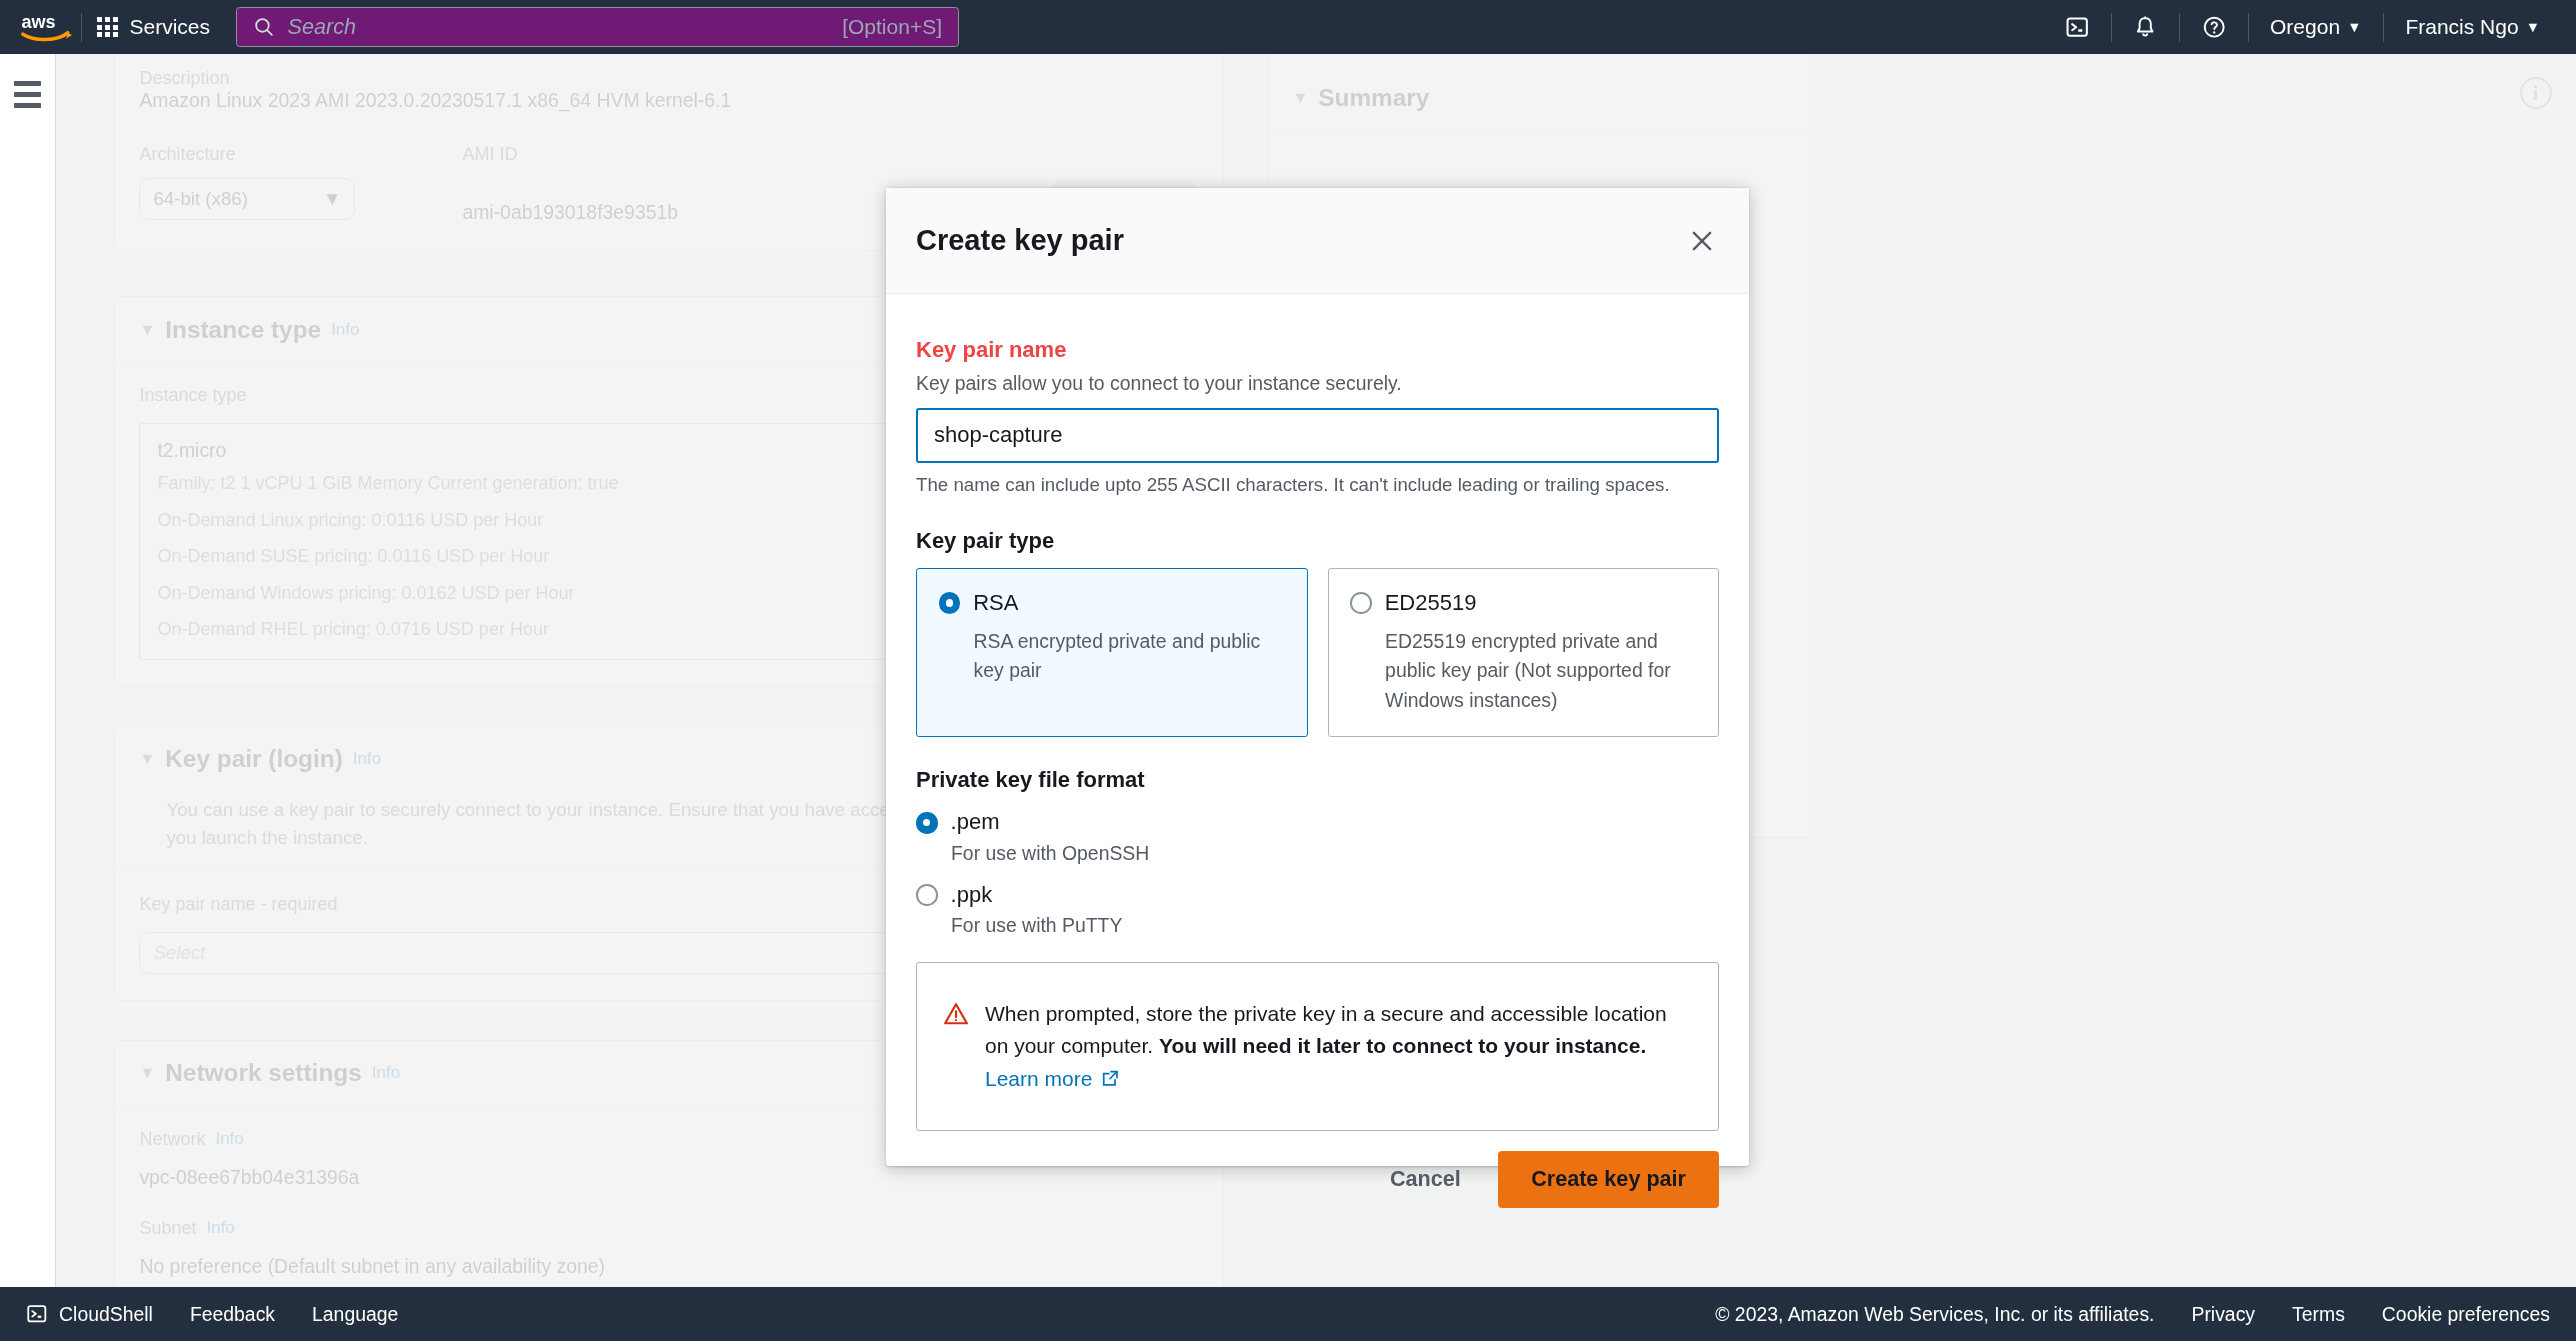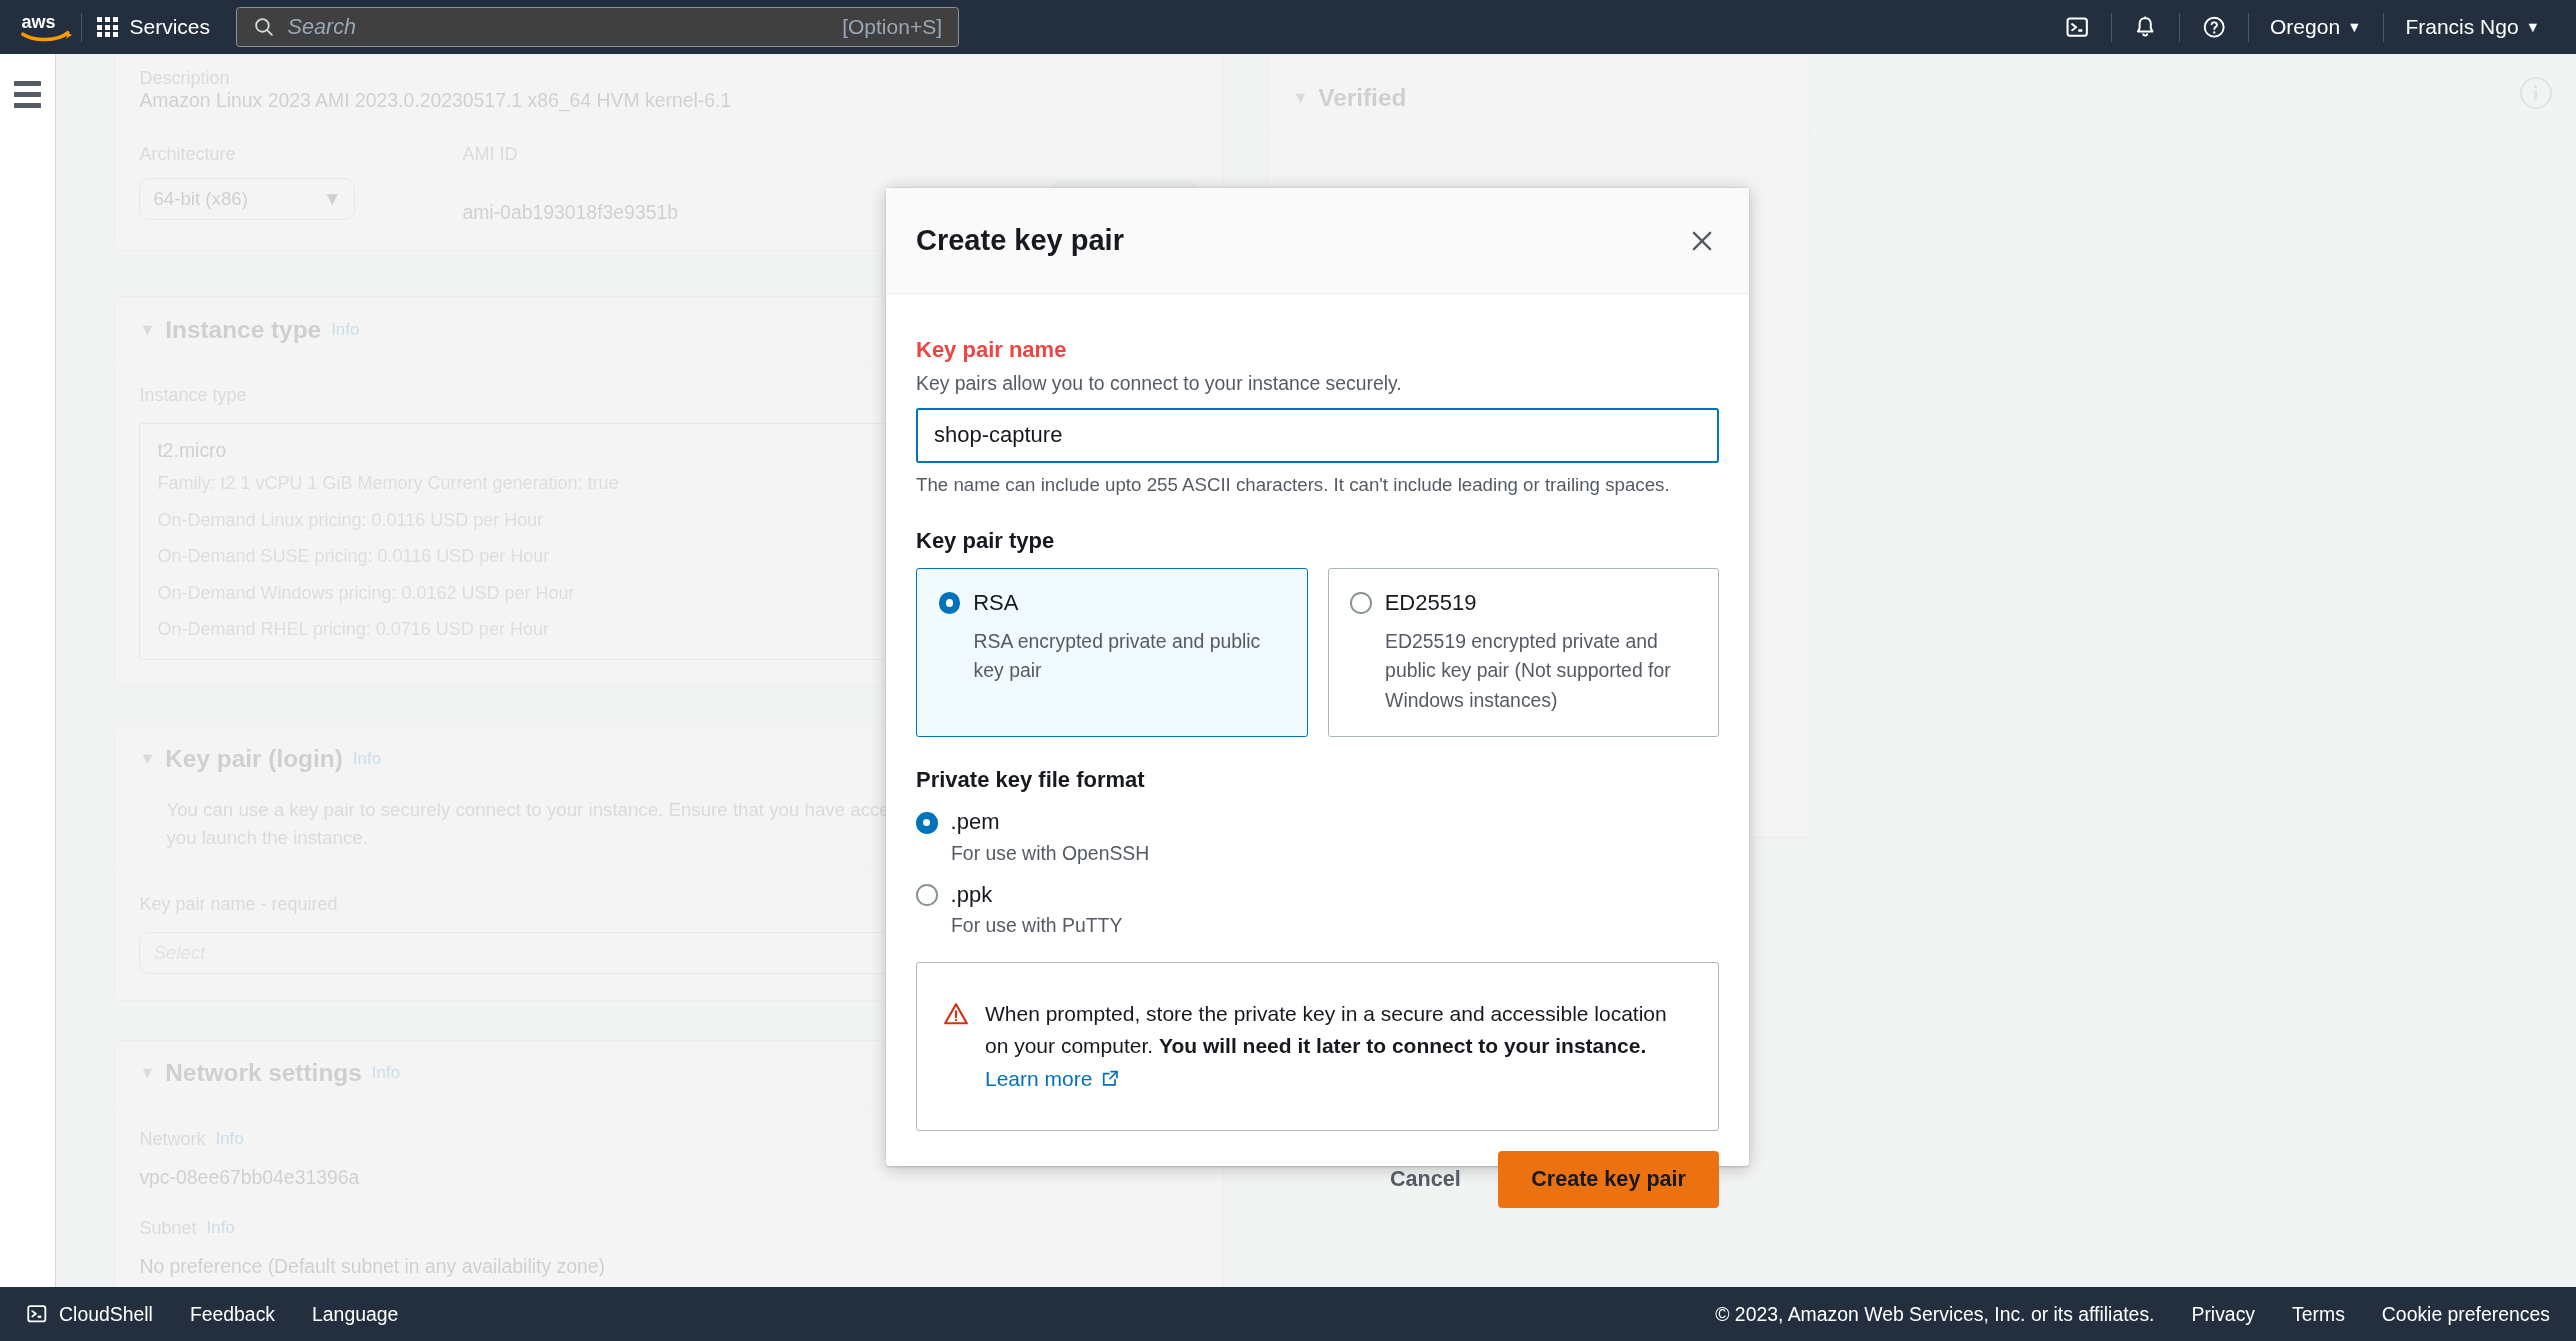--- a/index.html
+++ b/index.html
@@ -20,21 +20,21 @@
   .aws-logo svg { display:block; }
   .nav-divider { width: 0.7px; height: 29px; background: #4a5768; }
   .services-btn {
     display: flex; align-items: center; gap: 11.5px; padding: 12px 16px; height: 54px;
     color: #fff; font-size: 21px; cursor: pointer;
   }
   .grid-icon { display: grid; grid-template-columns: repeat(3, 5px); grid-template-rows: repeat(3, 5px); gap: 2.9px; }
   .grid-icon i { background: #fff; width: 5px; height: 5px; display:block; }
   .searchwrap {
     margin-left: 10px; width: 723px; height: 40px;
-    background: #404040; border: 1.4px solid #879596; border-radius: 3.6px;
+    background: #701a75; border: 1.4px solid #879596; border-radius: 3.6px;
     display: flex; align-items: center; padding: 0 16px; gap: 13px; cursor: text;
   }
   .searchwrap .ph { color: #9aa7b5; font-size: 21.6px; font-style: italic; flex: 1; }
   .searchwrap .opt { color: #9aa7b5; font-size: 21px; }
   .nav-right { margin-left: auto; display: flex; align-items: center; height: 54px; }
   .nav-right .item {
     display:flex; align-items:center; justify-content:center;
     color:#fff; font-size: 21px; padding: 0 21.6px; height: 54px; cursor: pointer;
   }
   .vsep { width:0.7px; height:29px; background:#4a5768; }
@@ -338,21 +338,21 @@
           </div>
           <div class="val" style="margin-top:16px">No preference (Default subnet in any availability zone)</div>
         </div>
       </div>
     </div>
 
     <div class="col-right">
       <div class="card" style="border-top:none;border-radius:0 0 5.8px 5.8px;margin-top:-7.2px;min-height:791px">
         <div class="card-head" style="padding-top:37px">
           <span class="tri">▼</span>
-          <h2>Verified</h2>
+          <h2>Summary</h2>
         </div>
         <div class="card-body" style="height:546px;position:relative">
           <div style="position:absolute;left:24.4px;top:403px">
             <span class="orangebtn">&nbsp;&nbsp;&nbsp;&nbsp;&nbsp;&nbsp;&nbsp;&nbsp;&nbsp;&nbsp;&nbsp;</span>
           </div>
           <div style="position:absolute;left:24.4px;top:503px" class="bluebar"></div>
         </div>
       </div>
     </div>
   </div>

